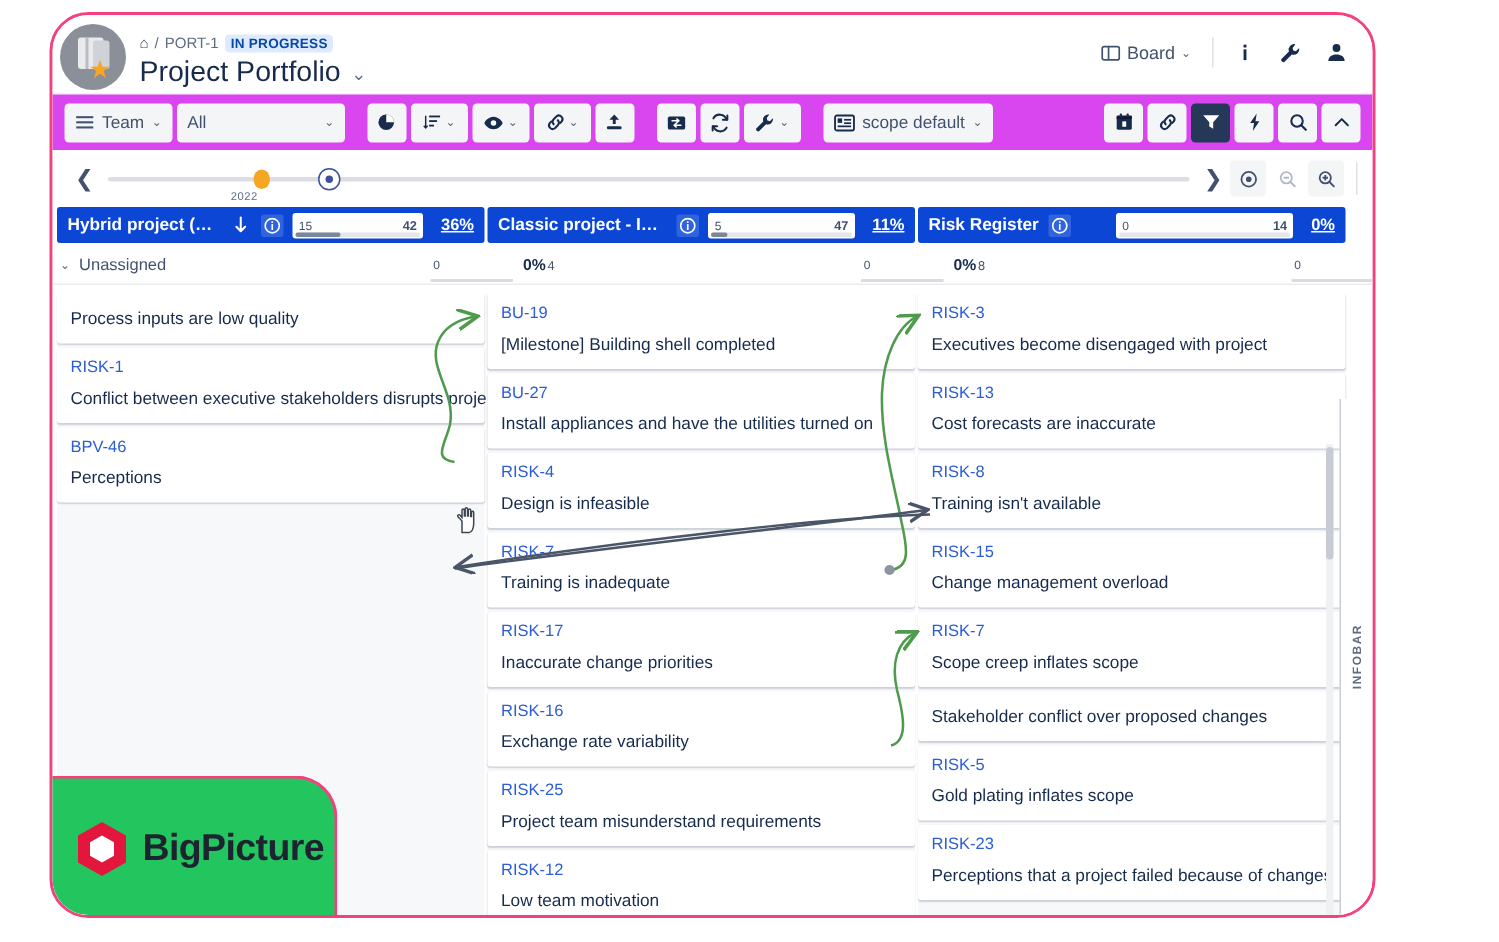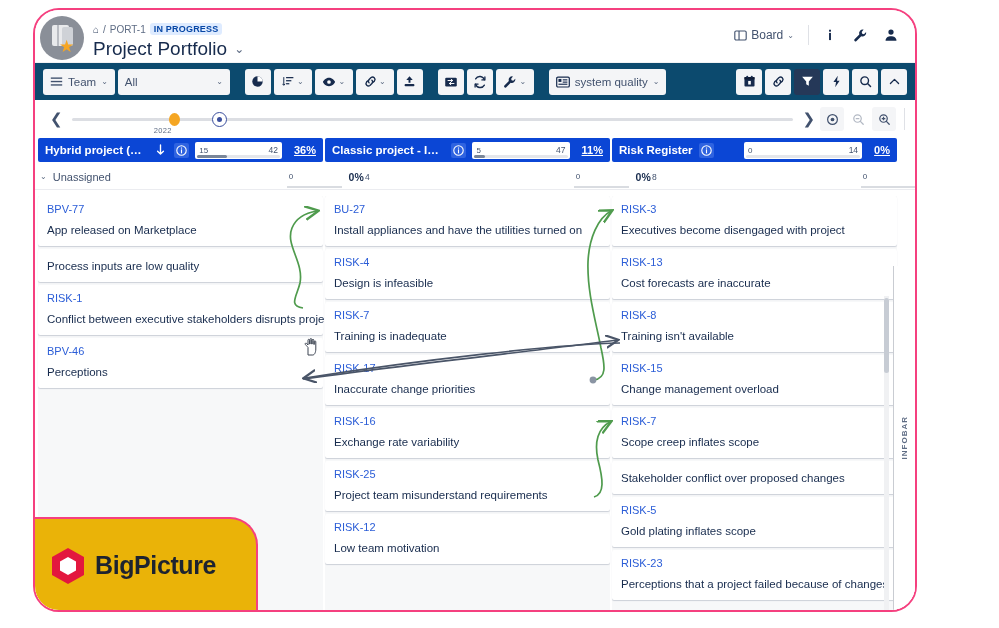--- a/index.html
+++ b/index.html
@@ -76,21 +76,21 @@
     height: 28px; padding: 0 7px; border-radius: 3px;
     font-size: 12px; color: #42526e; background: transparent;
     border: none; cursor: pointer;
   }
   .hr-sep { width: 1px; height: 20px; background: #dfe1e6; margin: 0 5px; }
   .ico { display:inline-block; line-height:0; }
 
   
   .toolbar {
     position: absolute; left: 0; top: 52px; right: 0; height: 38px;
-    background: #0c4a6e; border-top: 1px solid #f1f2f4;
+    background: #d946ef; border-top: 1px solid #f1f2f4;
     display: flex; align-items: center; padding: 0 8px; gap: 3px;
   }
   .tb-item {
     display: flex; align-items: center; gap: 5px;
     height: 26px; padding: 0 7px; border-radius: 3px;
     font-size: 11.5px; color: #42526e; background: #f4f5f7; cursor: pointer;
     white-space: nowrap;
   }
   .tb-select {
     width: 112px; justify-content: space-between;
@@ -163,21 +163,21 @@
     color:#fff; font-size:10px; flex: 0 0 auto;
   }
   .col-head .hicon.boxed { background: #2f63e0; }
   .progress-pill {
     margin-left: auto; background: #fff; border-radius: 2px;
     width: 118px; height: 17px; position: relative;
     display:flex; align-items:center; padding: 0 4px;
     font-size: 8px; color: #42526e;
   }
   .progress-pill .pl { }
-  .progress-pill .pr { margin-left: auto; font-size: 8.5px; }
+  .progress-pill .pr { margin-left: auto; font-size: 8.5px; font-weight: bold; }
   .progress-pill .bar {
     position:absolute; left:2px; right:2px; bottom:1px; height:2.5px; background:#e4e6eb; border-radius:2px;
   }
   .progress-pill .bar i { display:block; height:100%; background:#7a8699; border-radius:2px; }
   .pct { color:#fff; font-size:11px; font-weight:bold; margin-left:6px;text-decoration:underline; }
 
   
   .swimlane {
     display:flex; align-items:center; height: 26px; padding: 0 5px;
     border-bottom: 1px solid #ebecf0;
@@ -225,22 +225,22 @@
     display:flex; align-items:center; justify-content:center;
   }
   .infobar span {
     writing-mode: vertical-rl; transform: rotate(180deg);
     font-size: 8px; letter-spacing: 1px; color:#5e6c84; font-weight:bold;
   }
 
   
   .bp-panel {
     position:absolute; left: -2px; bottom: -2px;
-    width: 225px; height: 95px;
-    background:#eab308;
+    width: 192px; height: 95px;
+    background:#22c55e;
     border-top: 2px solid #f5407f;
     border-right: 2px solid #f5407f;
     border-top-right-radius: 28px;
     display:flex; align-items:center; gap: 10px; padding-left: 18px;
     z-index: 5;
   }
   .bp-mark { width: 34px; height: 38px; position: relative; }
   .bp-text { font-size: 25px; color:#1d2330; font-weight: bold; letter-spacing:-.4px;}
 
   
@@ -410,21 +410,21 @@
       <div class="tb-item">
         <span class="ico">
           <svg width="14" height="12" viewBox="0 0 16 13">
               <rect x="0.8" y="0.8" width="14.4" height="11.4" rx="1.4" fill="none" stroke="#172b4d" stroke-width="1.4"></rect>
               <rect x="2.8" y="3" width="3.4" height="3.4" fill="#172b4d"></rect>
               <rect x="7.7" y="3.4" width="5.3" height="1.3" fill="#172b4d"></rect>
               <rect x="7.7" y="6" width="5.3" height="1.3" fill="#172b4d"></rect>
               <rect x="2.8" y="8.4" width="10.2" height="1.3" fill="#172b4d"></rect>
             </svg>
         </span>
-        <span>system quality</span>
+        <span>scope default</span>
         <span class="caret">⌄</span>
       </div>
 
       <div class="tb-spacer"></div>
 
       <div class="tb-icon">
         <span class="ico">
           <svg width="13" height="13" viewBox="0 0 16 16">
               <rect x="1.8" y="2.6" width="12.4" height="11.6" rx="1.2" fill="#172b4d"></rect>
               <rect x="1.8" y="2.6" width="12.4" height="2.8" fill="#111c33"></rect>
@@ -606,37 +606,37 @@
                 <i style="width:0%"></i>
               </span>
           </div>
         </div>
       </div>
 
       <div class="columns">
 
         <div class="column col-bg" style="min-height:470px">
           <div class="card">
-            <span class="key">BPV-77</span>
-            <span class="summary">App released on Marketplace</span>
-          </div>
-          <div class="card">
             <span class="summary">Process inputs are low quality</span>
           </div>
           <div class="card">
             <span class="key">RISK-1</span>
             <span class="summary">Conflict between executive stakeholders disrupts proje...</span>
           </div>
           <div class="card">
             <span class="key">BPV-46</span>
             <span class="summary">Perceptions</span>
           </div>
         </div>
 
         <div class="column col-bg" style="min-height:470px">
+          <div class="card">
+            <span class="key">BU-19</span>
+            <span class="summary">[Milestone] Building shell completed</span>
+          </div>
           <div class="card">
             <span class="key">BU-27</span>
             <span class="summary">Install appliances and have the utilities turned on</span>
           </div>
           <div class="card">
             <span class="key">RISK-4</span>
             <span class="summary">Design is infeasible</span>
           </div>
           <div class="card">
             <span class="key">RISK-7</span>

